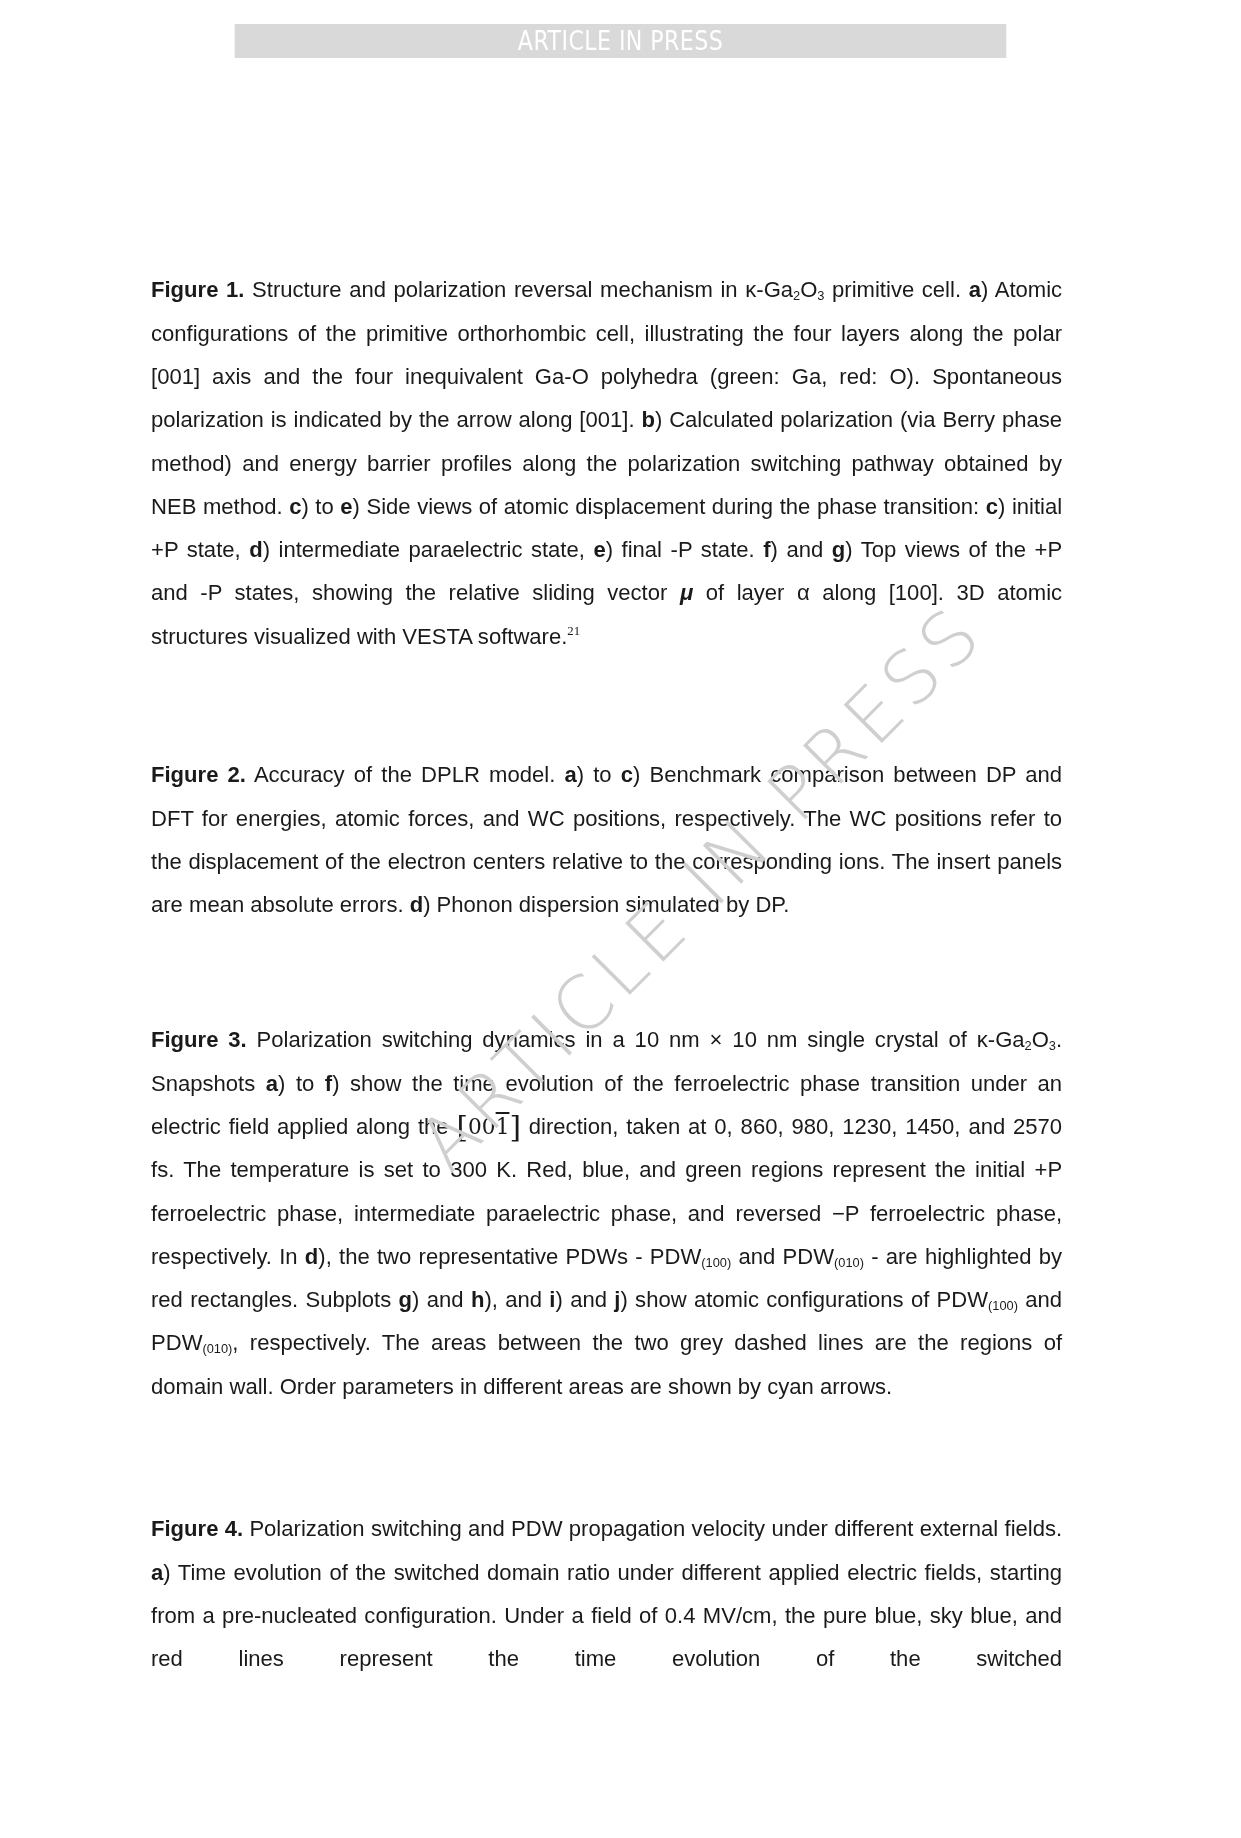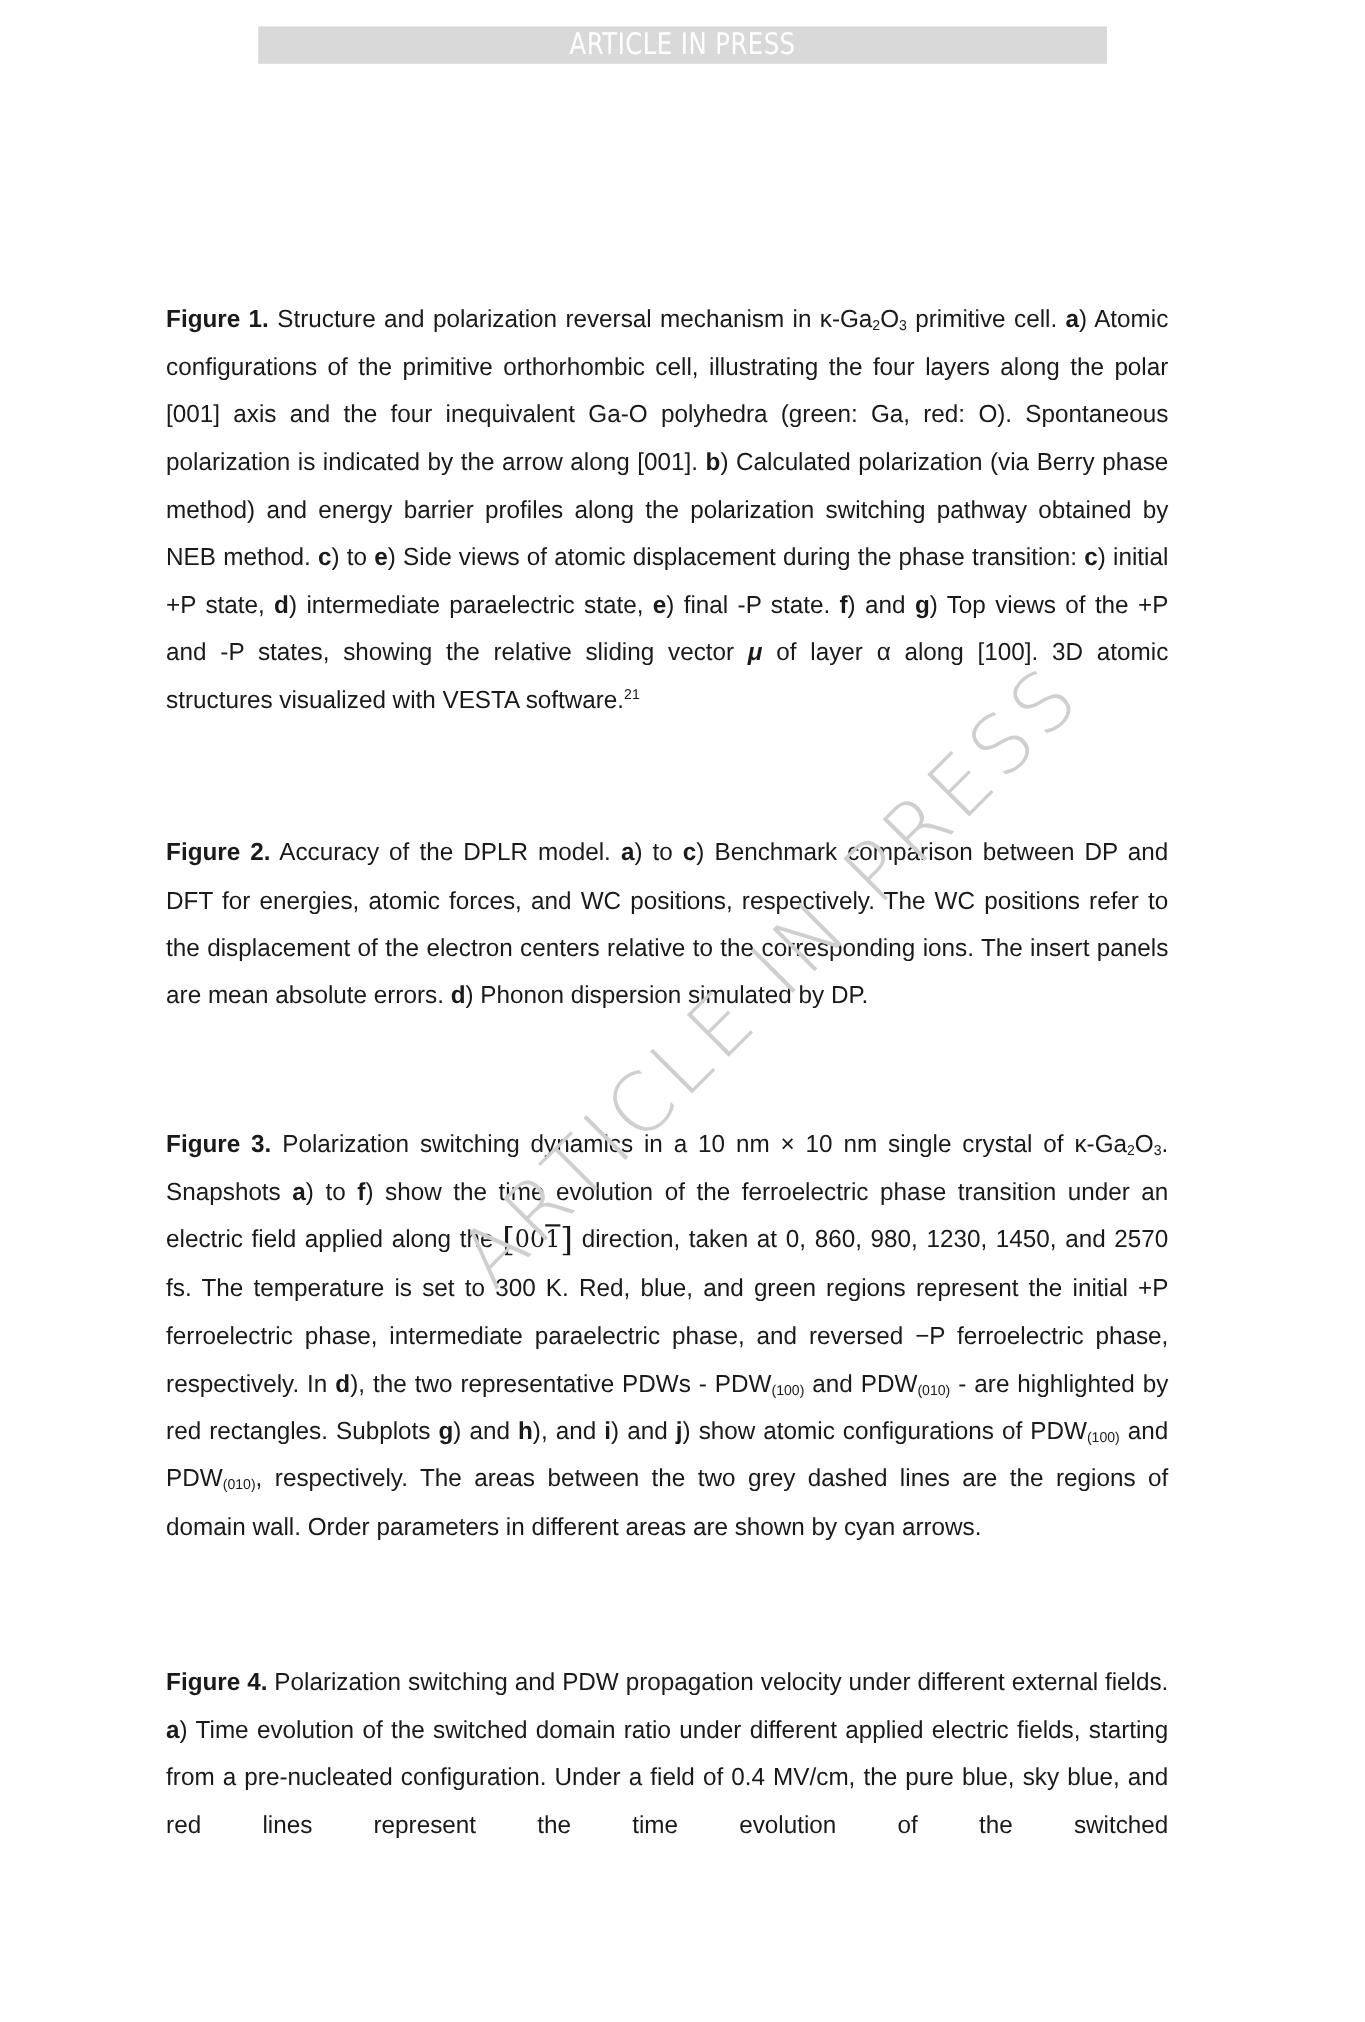--- a/index.html
+++ b/index.html
@@ -18,21 +18,21 @@
   }
   .press-bar span { display: inline-block; }
   .caption {
     position: absolute; left: 151px; width: 925px;
     font-size: 22.4px; line-height: 43.3px;
     text-align: justify; text-align-last: left;
     transform: scaleX(0.985); transform-origin: left top;
   }
   .caption b { font-weight: bold; }
   .caption sub { font-size: 13px; vertical-align: -3px; line-height: 0; }
-  .caption sup { font-size: 13px; vertical-align: 9px; line-height: 0; }
+  .caption sup { font-size: 13px; vertical-align: 9px; line-height: 0; font-family: Liberation Serif, serif; }
   .miller { font-family: "DejaVu Serif", serif; font-size: 22px; }
   .miller .bar { text-decoration: overline; }
   .brk { font-family: "DejaVu Serif", serif; font-size: 30px; font-weight: 100; vertical-align: -3px; line-height: 0; }
   .watermark {
     position: absolute; left: 335px; top: 880px; width: 660px;
     font-family: "DejaVu Sans", sans-serif; font-size: 74px; font-weight: 300;
     color: #cfcfcf; letter-spacing: 6px; white-space: nowrap;
     transform: rotate(-45deg); transform-origin: center;
     pointer-events: none; text-align: center;
   }

